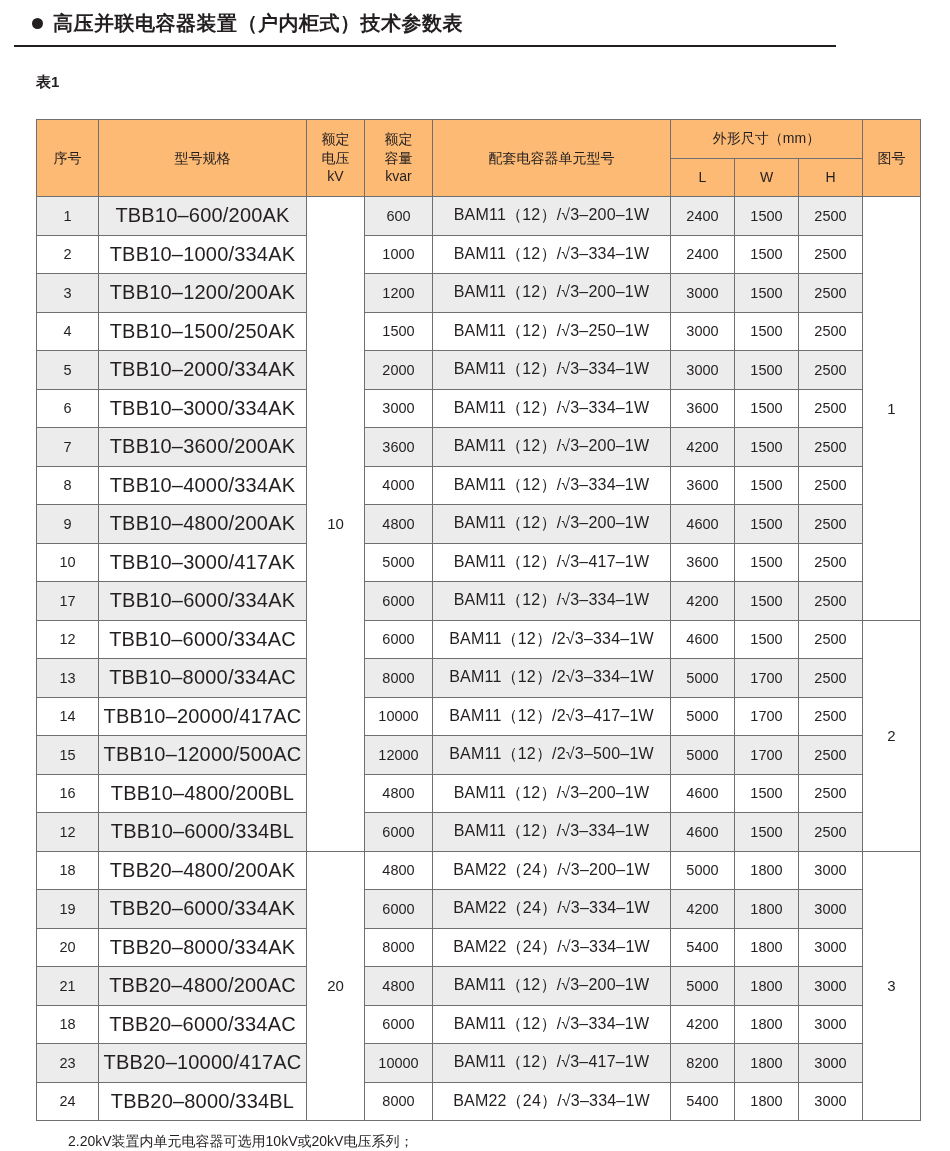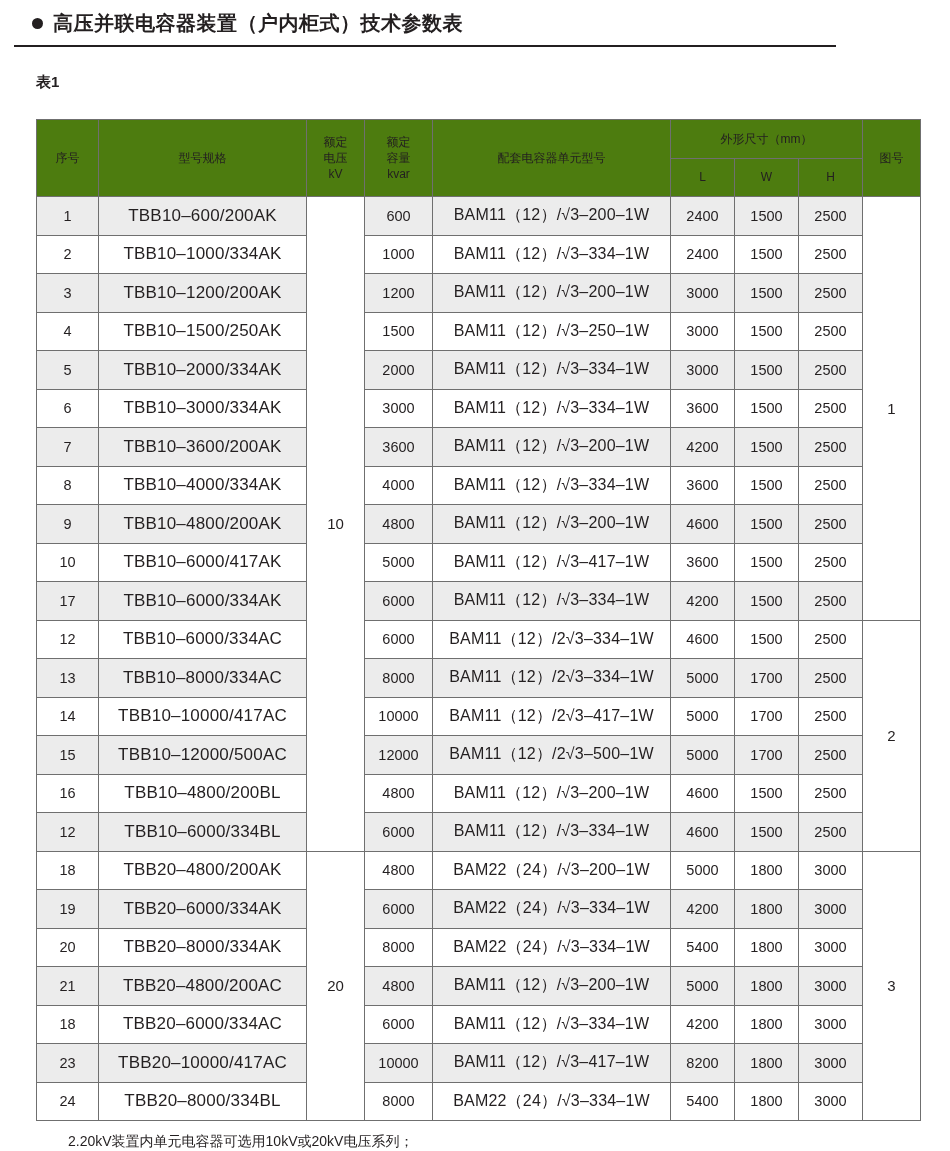--- a/index.html
+++ b/index.html
@@ -64,43 +64,43 @@
   table.spec th, table.spec td {
     border: 1px solid #6f6f6f;
     text-align: center;
     vertical-align: middle;
     padding: 0;
     height: 37.5px;
     color: #231f20;
     font-weight: normal;
   }
   thead th {
-    background: #4d7c0f;
-    font-size: 12px;
+    background: #fdba74;
+    font-size: 14px;
     font-weight: normal;
     line-height: 1.35;
   }
   .col-no { width: 62px; }
   .col-model { width: 208px; }
   .col-volt { width: 58px; }
   .col-cap { width: 68px; }
   .col-unit { width: 238px; }
   .col-l { width: 64px; }
   .col-w { width: 64px; }
   .col-h { width: 64px; }
   .col-fig { width: 58px; }
 
   tbody tr.shade td {
     background: #ececec;
   }
   tbody tr td.c-no {
     font-size: 14.5px;
   }
   tbody td.c-model {
-    font-size: 17px;
+    font-size: 20px;
     letter-spacing: 0.2px;
     margin-top: 28px;
   }
   tbody td.c-unit {
     font-size: 16px;
     letter-spacing: 0.2px;
   }
   tbody td.c-volt, tbody td.c-fig {
     font-size: 15px;
   }
@@ -253,21 +253,21 @@
             <td class="c-no">9</td>
             <td class="c-model">TBB10–4800/200AK</td>
             <td class="c-cap">4800</td>
             <td class="c-unit">BAM11（12）/√3–200–1W</td>
             <td class="c-dim">4600</td>
             <td class="c-dim">1500</td>
             <td class="c-dim">2500</td>
           </tr>
           <tr>
             <td class="c-no">10</td>
-            <td class="c-model">TBB10–6000/417AK</td>
+            <td class="c-model">TBB10–3000/417AK</td>
             <td class="c-cap">5000</td>
             <td class="c-unit">BAM11（12）/√3–417–1W</td>
             <td class="c-dim">3600</td>
             <td class="c-dim">1500</td>
             <td class="c-dim">2500</td>
           </tr>
           <tr class="shade">
             <td class="c-no">17</td>
             <td class="c-model">TBB10–6000/334AK</td>
             <td class="c-cap">6000</td>
@@ -290,21 +290,21 @@
             <td class="c-no">13</td>
             <td class="c-model">TBB10–8000/334AC</td>
             <td class="c-cap">8000</td>
             <td class="c-unit">BAM11（12）/2√3–334–1W</td>
             <td class="c-dim">5000</td>
             <td class="c-dim">1700</td>
             <td class="c-dim">2500</td>
           </tr>
           <tr>
             <td class="c-no">14</td>
-            <td class="c-model">TBB10–10000/417AC</td>
+            <td class="c-model">TBB10–20000/417AC</td>
             <td class="c-cap">10000</td>
             <td class="c-unit">BAM11（12）/2√3–417–1W</td>
             <td class="c-dim">5000</td>
             <td class="c-dim">1700</td>
             <td class="c-dim">2500</td>
           </tr>
           <tr class="shade">
             <td class="c-no">15</td>
             <td class="c-model">TBB10–12000/500AC</td>
             <td class="c-cap">12000</td>

